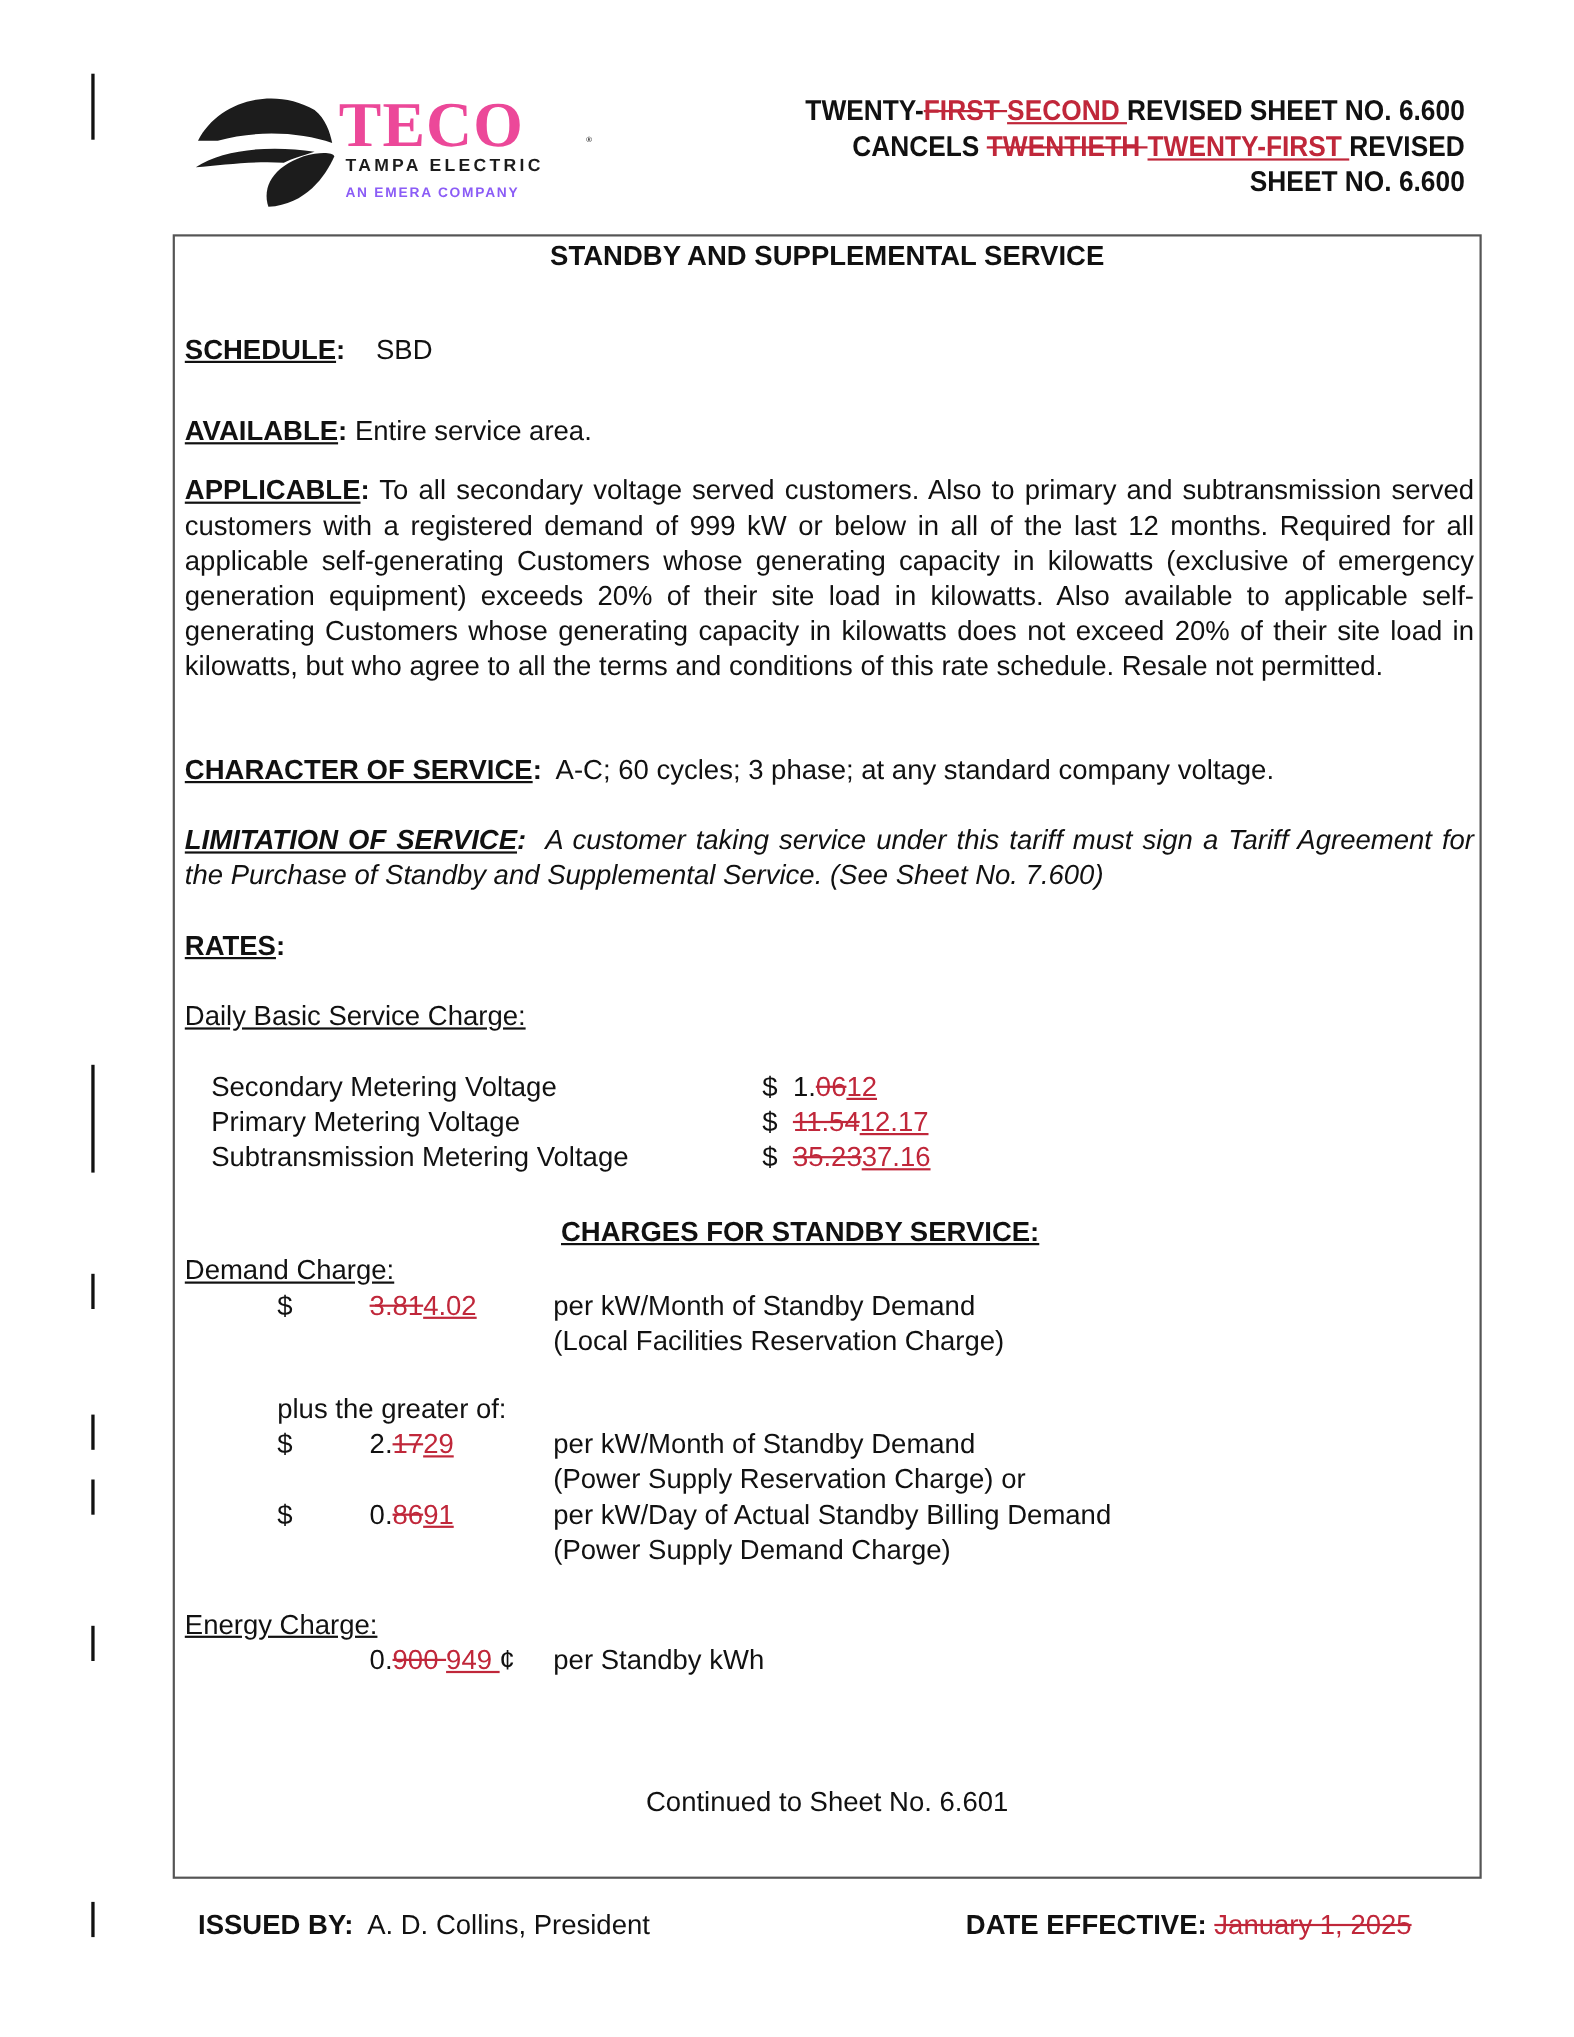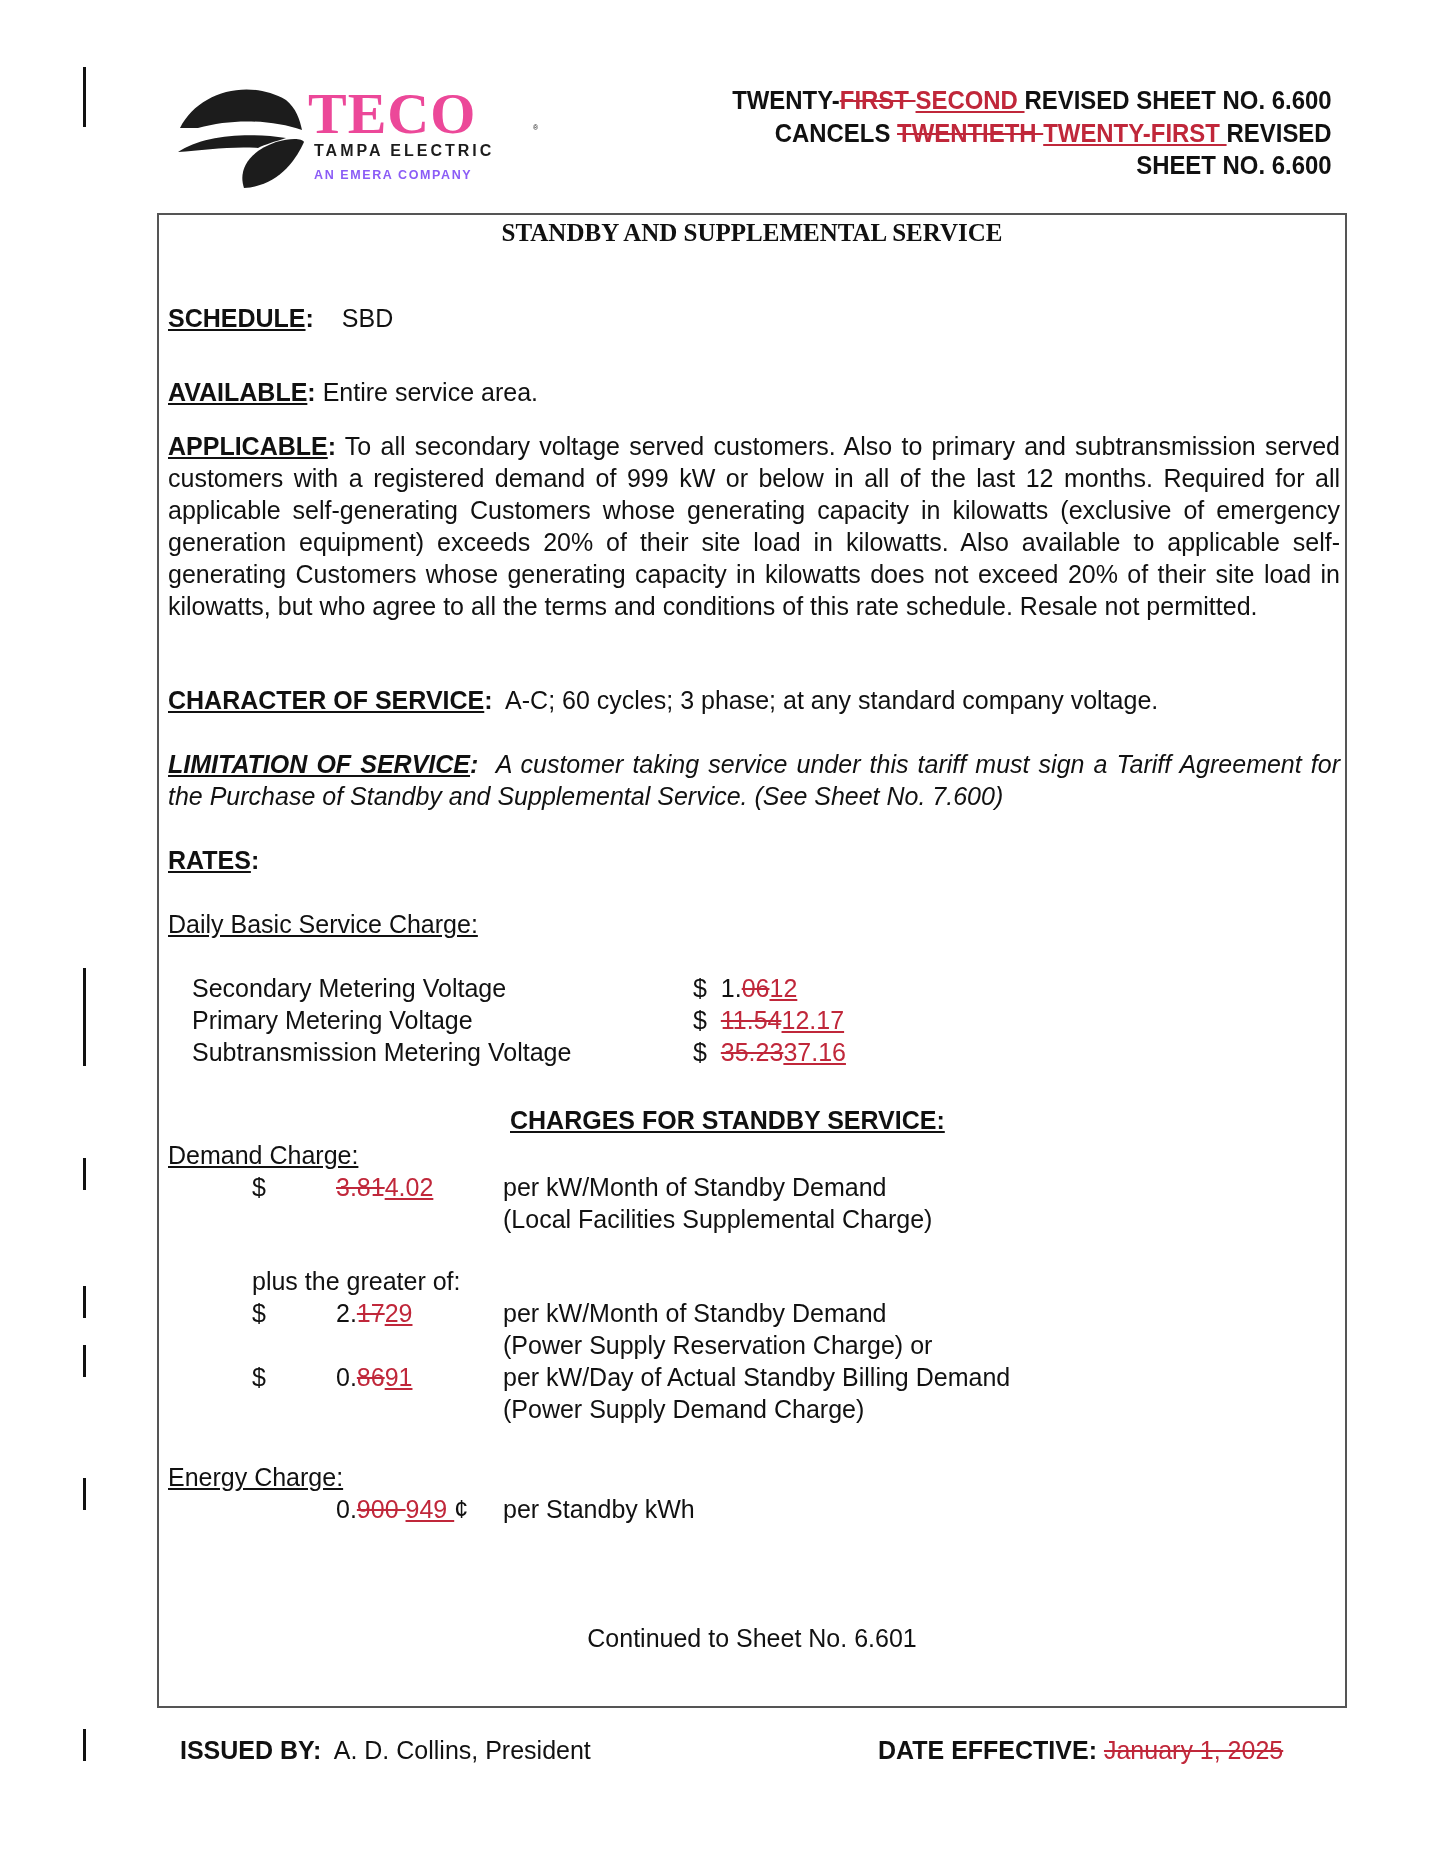--- a/index.html
+++ b/index.html
@@ -24,21 +24,21 @@
 
   
   .hdr { right: 99px; top: 84px; text-align: right; font-weight: bold; font-size: 26px;
          line-height: 32.5px; transform: scaleX(0.92); transform-origin: right top; }
 
   
   .box { left: 157px; top: 213px; width: 1190px; height: 1495px; border: 2px solid #555;
          box-sizing: border-box; }
 
   .title { left: 157px; width: 1190px; text-align: center; font-weight: bold; font-size: 25px; line-height: 32px;
-           top: 217px; font-family: Liberation Serif, serif; }
+           top: 217px; }
 
   .txt { font-size: 25px; line-height: 32px; white-space: nowrap; }
   .para { left: 168px; width: 1172px; font-size: 25px; line-height: 32px; text-align: justify;
           text-align-last: left; }
 
   .footer { font-size: 25px; }
 </style>
 </head>
 <body>
 
@@ -135,21 +135,21 @@
 <div class="abs txt b u" style="left:510px;top:1104px;">CHARGES FOR STANDBY SERVICE:</div>
 
 <div class="abs txt u" style="left:168px;top:1139px;">Demand Charge:</div>
 
 <div class="abs txt" style="left:252px;top:1171px;">$</div>
 <div class="abs txt" style="left:336px;top:1171px;">
   <span></span><span class="del">3.81</span><span class="ins">4.02</span>
 </div>
 <div class="abs txt" style="left:503px;top:1171px;">
   <div>per kW/Month of Standby Demand</div>
-  <div>(Local Facilities Supplemental Charge)</div>
+  <div>(Local Facilities Reservation Charge)</div>
 </div>
 
 <div class="abs txt" style="left:252px;top:1265px;">plus the greater of:</div>
 
 <div class="abs txt" style="left:252px;top:1297px;">$</div>
 <div class="abs txt" style="left:336px;top:1297px;">
   <span>2.</span><span class="del">17</span><span class="ins">29</span>
 </div>
 <div class="abs txt" style="left:503px;top:1297px;">
   <div>per kW/Month of Standby Demand</div>

